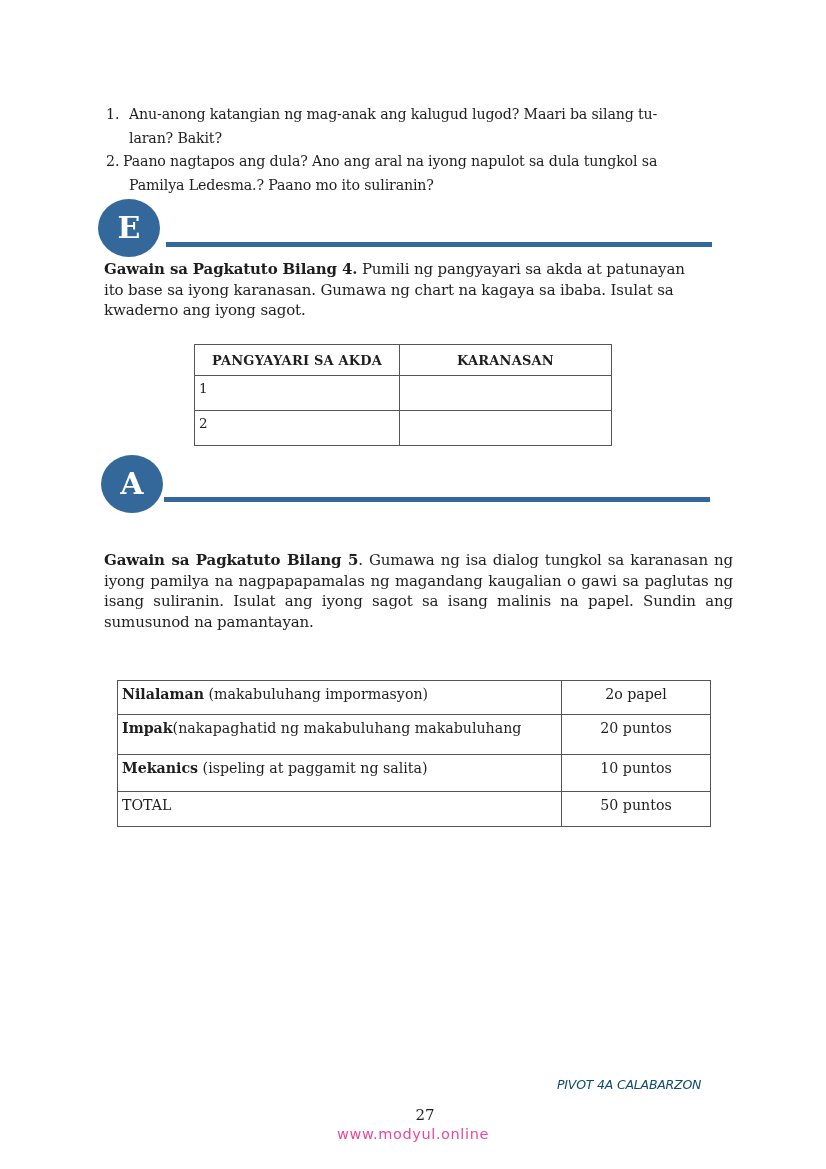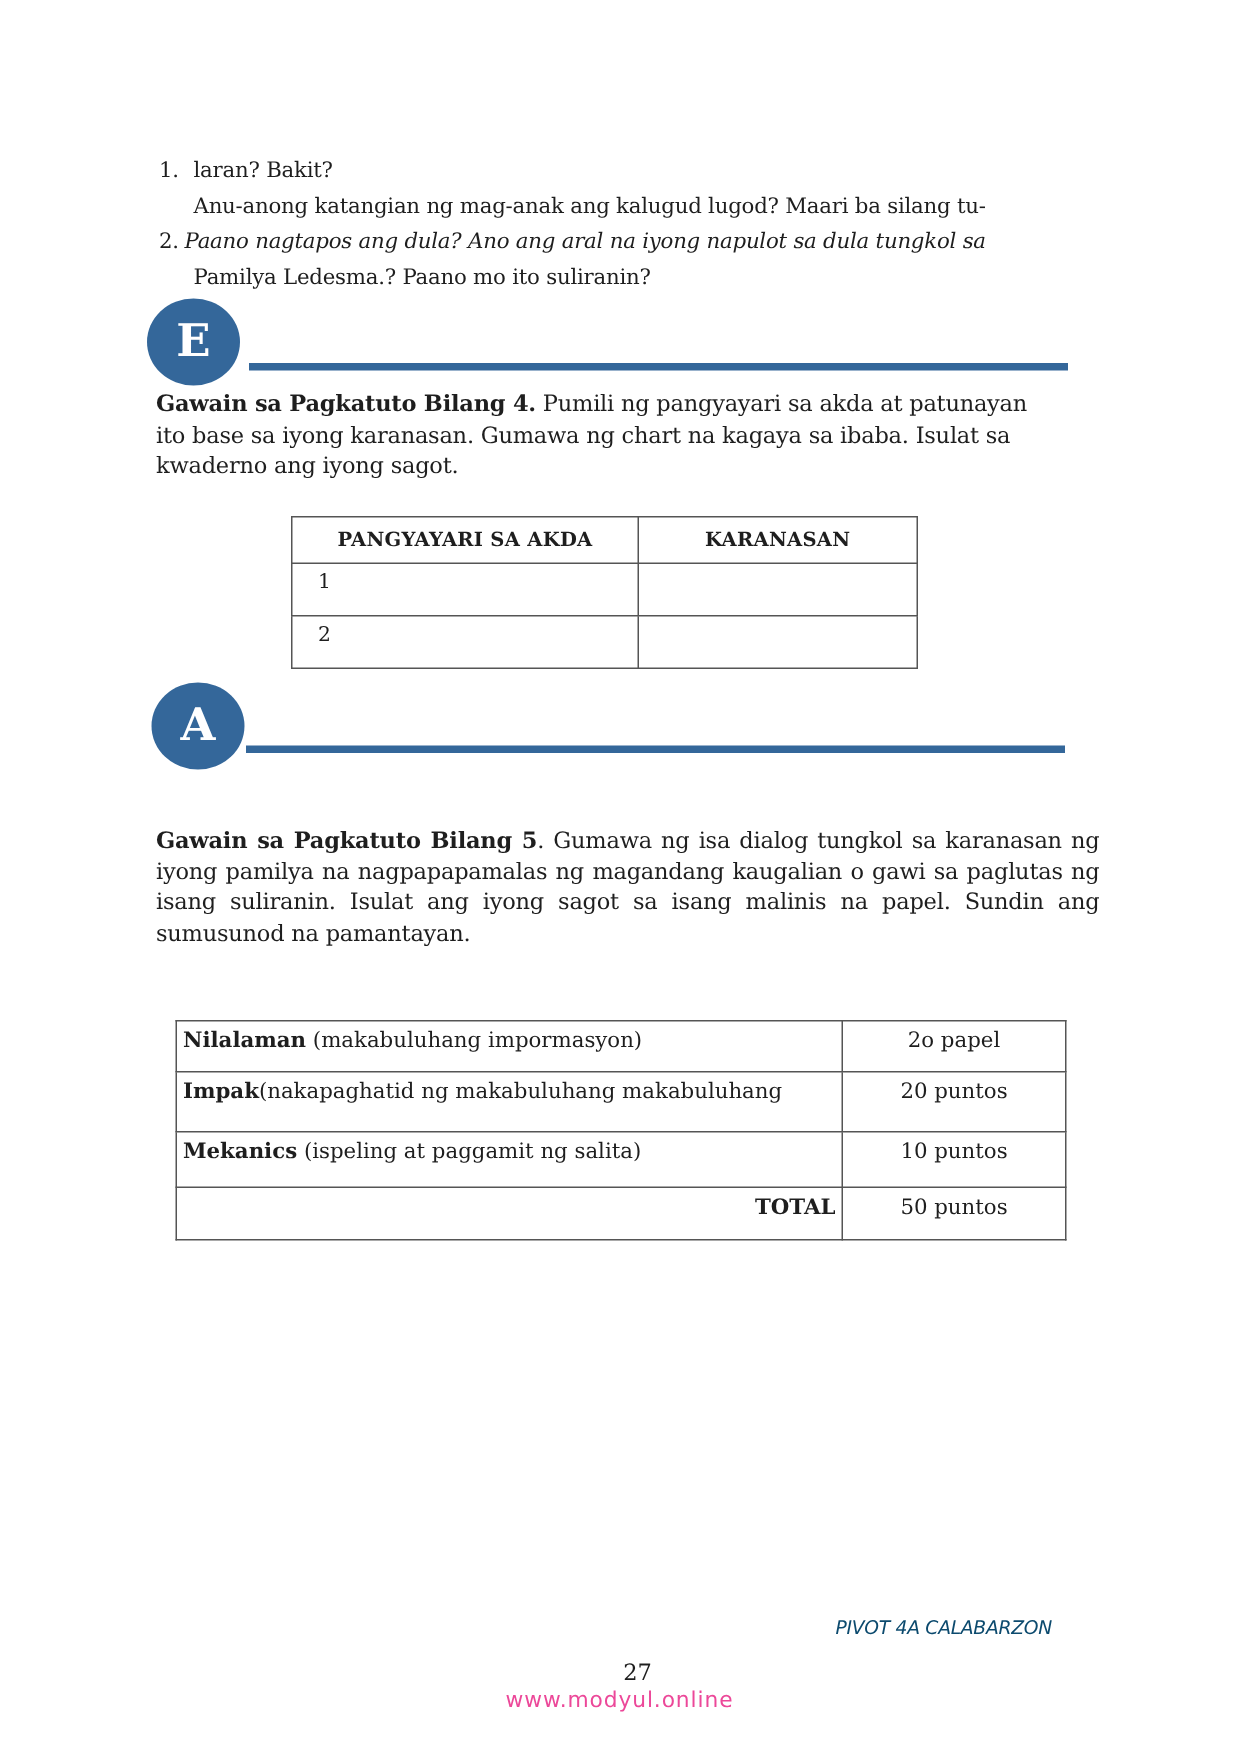--- a/index.html
+++ b/index.html
@@ -23,21 +23,21 @@
       top: 103px;
       width: 610px;
       font-size: 14.2px;
       line-height: 23.5px;
       letter-spacing: -0.15px;
     }
     .q-item { position: relative; padding-left: 23px; }
     .q-num { position: absolute; left: 0; top: 0; }
     .q-item.second .q-num { left: 0; }
     .q-item.second { padding-left: 23px; }
-    .q-item.second .q-first-line { margin-left: -6px; font-style: italic; }
+    .q-item.second .q-first-line { margin-left: -6px; }
 
     
     .badge {
       position: absolute;
       width: 62px;
       height: 58px;
       border-radius: 50%;
       background: #34679a;
       color: #ffffff;
       font-family: "DejaVu Serif", "Liberation Serif", serif;
@@ -68,21 +68,21 @@
     table { border-collapse: collapse; }
     .table1 {
       position: absolute;
       left: 194px;
       top: 344px;
       width: 418px;
       font-size: 13.5px;
     }
     .table1 td, .table1 th {
       border: 1px solid #555;
-      padding: 0 17px;
+      padding: 0 4px;
       vertical-align: top;
     }
     .table1 th {
       font-weight: bold;
       font-size: 13px;
       height: 30px;
       vertical-align: middle;
       text-align: center;
       letter-spacing: 0.2px;
     }
@@ -102,21 +102,21 @@
       padding: 5px 4px 0 4px;
       vertical-align: top;
       box-sizing: border-box;
     }
     .table2 .crit { width: 444px; }
     .table2 .pts { text-align: center; }
     .table2 tr.r1 td { height: 34px; }
     .table2 tr.r2 td { height: 40px; }
     .table2 tr.r3 td { height: 37px; }
     .table2 tr.r4 td { height: 35px; }
-    .table2 .total { text-align: right; font-weight: bold; margin-top: 44px; }
+    .table2 .total { text-align: left; font-weight: normal; margin-top: 44px; }
 
     
     .footer-brand {
       position: absolute;
       left: 557px;
       top: 1077px;
       font-family: "DejaVu Sans", "Liberation Sans", sans-serif;
       font-style: italic;
       font-size: 12.5px;
       letter-spacing: -0.2px;
@@ -142,22 +142,22 @@
       color: #ec4899;
       letter-spacing: 0.6px;
     }
   </style>
 </head>
 <body>
 
 <div class="questions">
   <div class="q-item first">
     <span class="q-num">1.</span>
+    <div>Anu-anong katangian ng mag-anak ang kalugud lugod? Maari ba silang tu-</div>
     <div>laran? Bakit?</div>
-    <div>Anu-anong katangian ng mag-anak ang kalugud lugod? Maari ba silang tu-</div>
   </div>
   <div class="q-item second">
     <span class="q-num">2.</span>
     <div class="q-first-line">Paano nagtapos ang dula? Ano ang aral na iyong napulot sa dula tungkol sa</div>
     <div>Pamilya Ledesma.? Paano mo ito suliranin?</div>
   </div>
 </div>
 
 <div class="badge" style="left:98px; top:199px;">
   <span>E</span>

